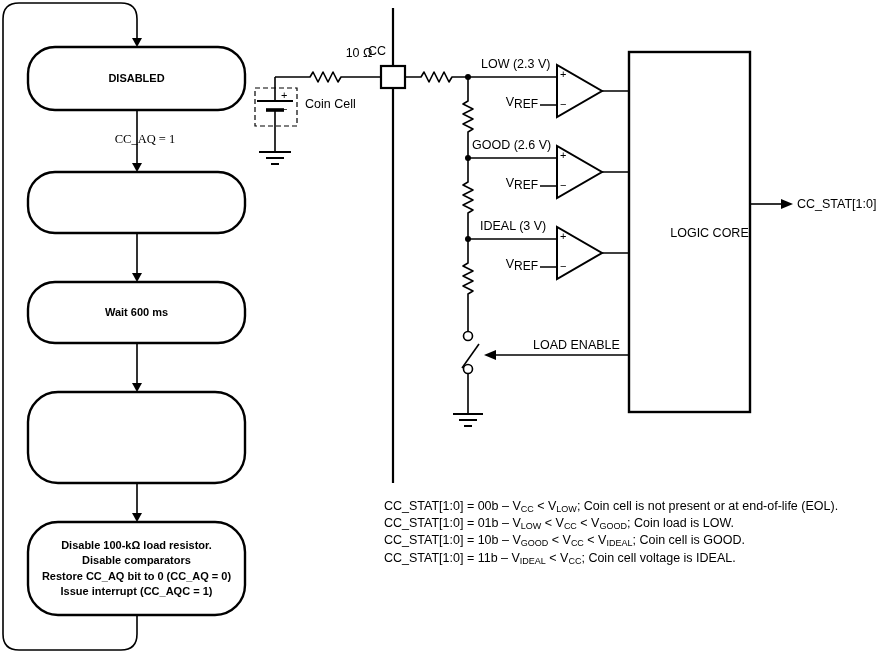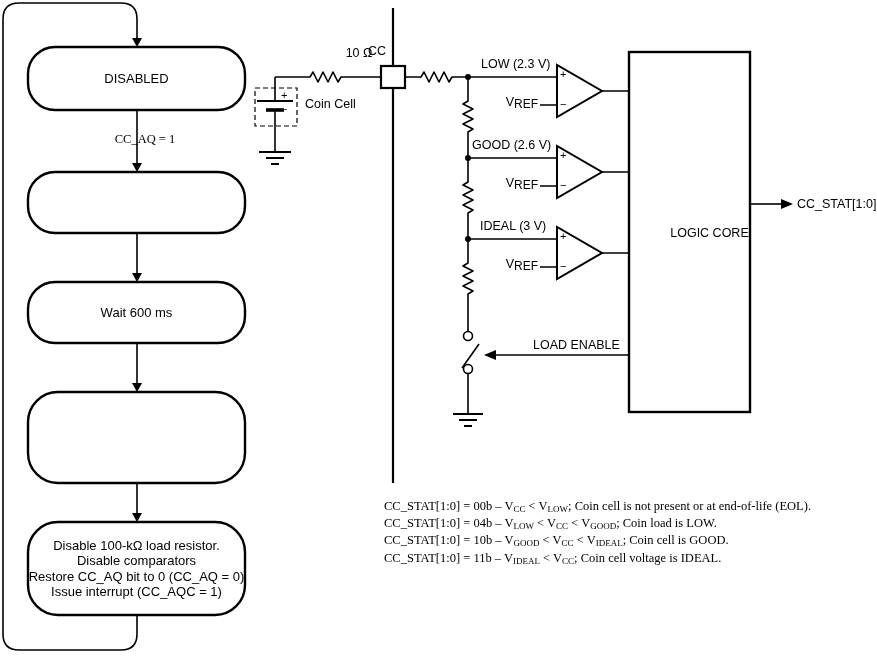--- a/index.html
+++ b/index.html
@@ -6,27 +6,27 @@
   .canvas {
     position:relative; width:877px; height:658px; background:#ffffff;
     font-family:"Liberation Sans", sans-serif; color:#000;
     overflow:hidden;
   }
   svg.layer { position:absolute; left:0; top:0; }
   .t { position:absolute; font-size:12.5px; color:#000; white-space:nowrap; line-height:14px; }
   .ctr { text-align:center; }
   .fc-box {
     position:absolute; display:flex; align-items:center; justify-content:center;
-    text-align:center; font-size:13px; line-height:15.5px; white-space:pre-line;
+    text-align:center; font-size:11px; line-height:15.5px; white-space:pre-line;font-weight:bold;
   }
   .sign { position:absolute; font-size:11px; line-height:11px; }
   .vref { position:absolute; font-size:12.5px; text-align:right; width:60px; line-height:13px; }
   .vref .sub { font-size:12px; vertical-align:-2px;text-align:right; }
   .notes { position:absolute; left:384px; top:499px; font-size:12.5px; }
-  .note-line { height:17.2px; white-space:nowrap;font-family:Liberation Serif, serif; }
+  .note-line { height:17.2px; white-space:nowrap; }
   .note-line .sub { font-size:9px; vertical-align:-2px; }
 </style>
 </head>
 <body>
 
 <div class="canvas">
 
   <svg class="layer" width="877" height="658" viewBox="0 0 877 658">
 
     <path d="M137,615 V634 Q137,650 121,650 H19 Q3,650 3,634 V19 Q3,3 19,3 H121 Q137,3 137,19 V39" fill="none" stroke="#000" stroke-width="1.6"></path>
@@ -118,18 +118,18 @@
   <div class="sign" style="left:560px; top:180px;">−</div>
   <div class="sign" style="left:560px; top:231px;">+</div>
   <div class="sign" style="left:560px; top:261px;">−</div>
 
   <div class="t ctr" style="left:629px; top:226px; width:121px;padding-left:20px;">LOGIC CORE</div>
   <div class="t" style="left:797px; top:197px;">CC_STAT[1:0]</div>
   <div class="t" style="left:533px; top:338px;">LOAD ENABLE</div>
 
   <div class="notes">
     <div class="note-line"><span>CC_STAT[1:0] = 00b – V</span><span class="sub">CC</span><span> &lt; V</span><span class="sub">LOW</span><span>; Coin cell is not present or at end-of-life (EOL).</span></div>
-    <div class="note-line"><span>CC_STAT[1:0] = 04b – V</span><span class="sub">LOW</span><span> &lt; V</span><span class="sub">CC</span><span> &lt; V</span><span class="sub">GOOD</span><span>; Coin load is LOW.</span></div>
+    <div class="note-line"><span>CC_STAT[1:0] = 01b – V</span><span class="sub">LOW</span><span> &lt; V</span><span class="sub">CC</span><span> &lt; V</span><span class="sub">GOOD</span><span>; Coin load is LOW.</span></div>
     <div class="note-line"><span>CC_STAT[1:0] = 10b – V</span><span class="sub">GOOD</span><span> &lt; V</span><span class="sub">CC</span><span> &lt; V</span><span class="sub">IDEAL</span><span>; Coin cell is GOOD.</span></div>
     <div class="note-line"><span>CC_STAT[1:0] = 11b – V</span><span class="sub">IDEAL</span><span> &lt; V</span><span class="sub">CC</span><span>; Coin cell voltage is IDEAL.</span></div>
   </div>
 
 </div>
 
 </body></html>

